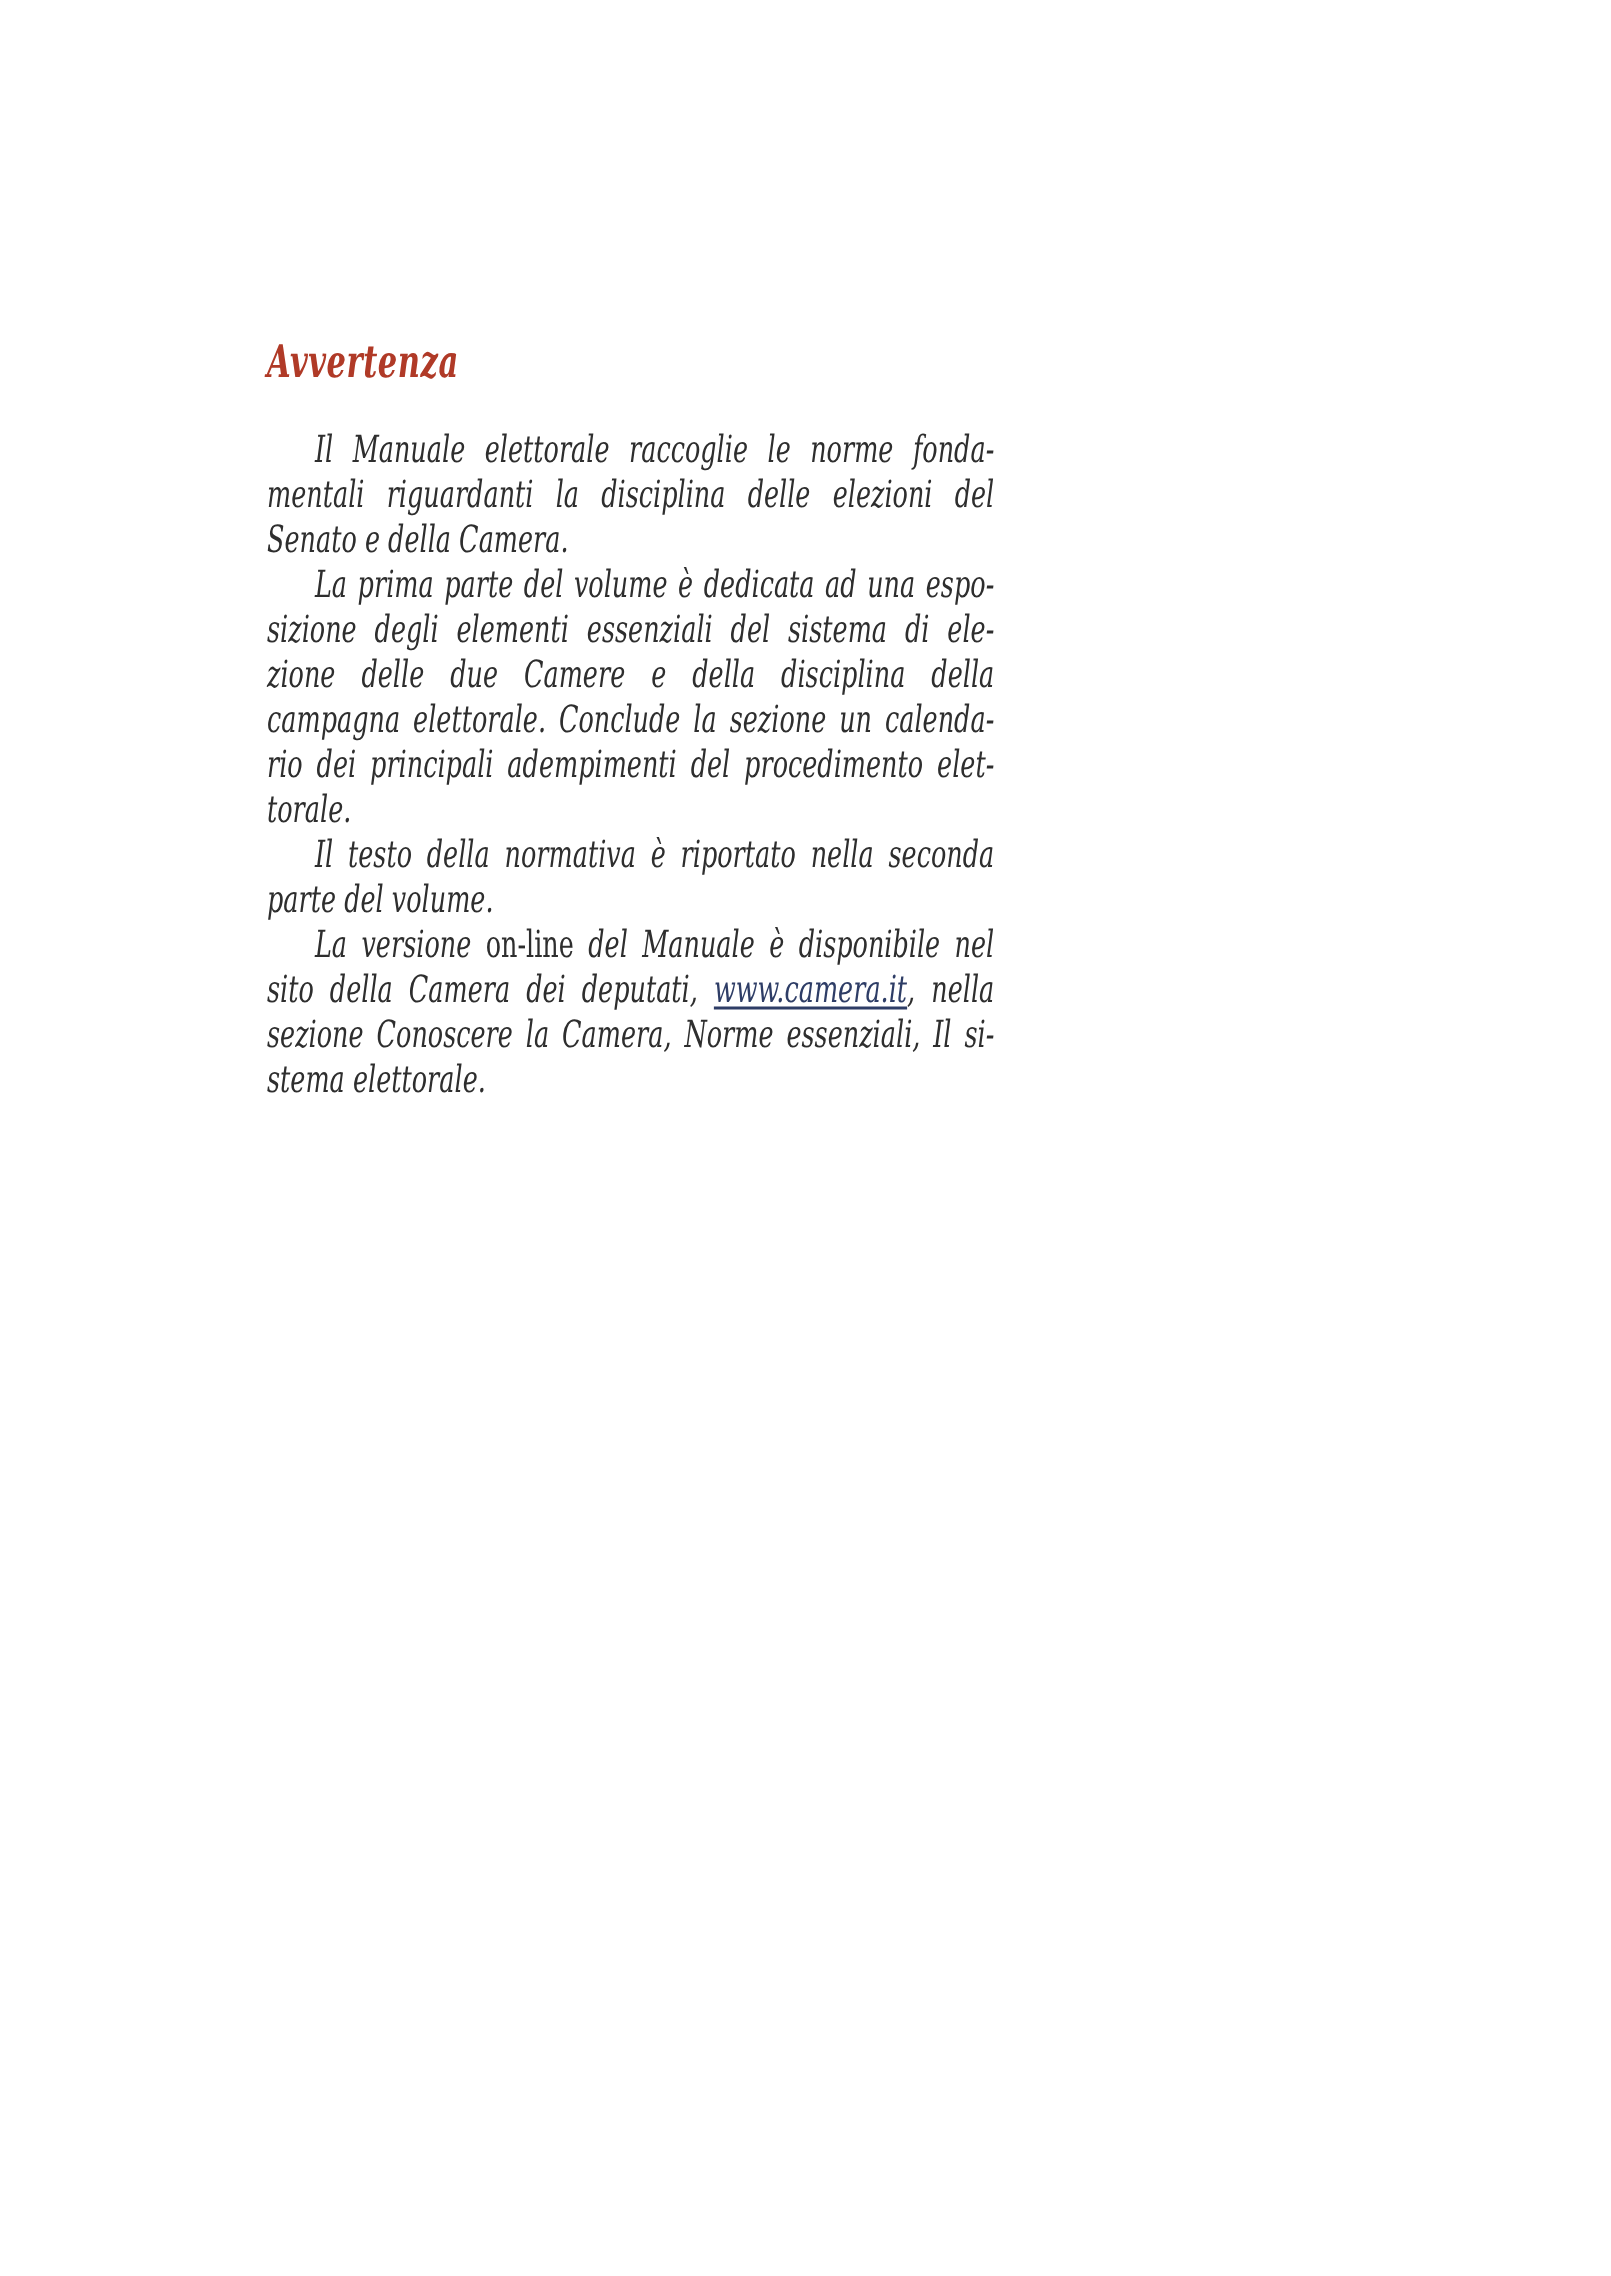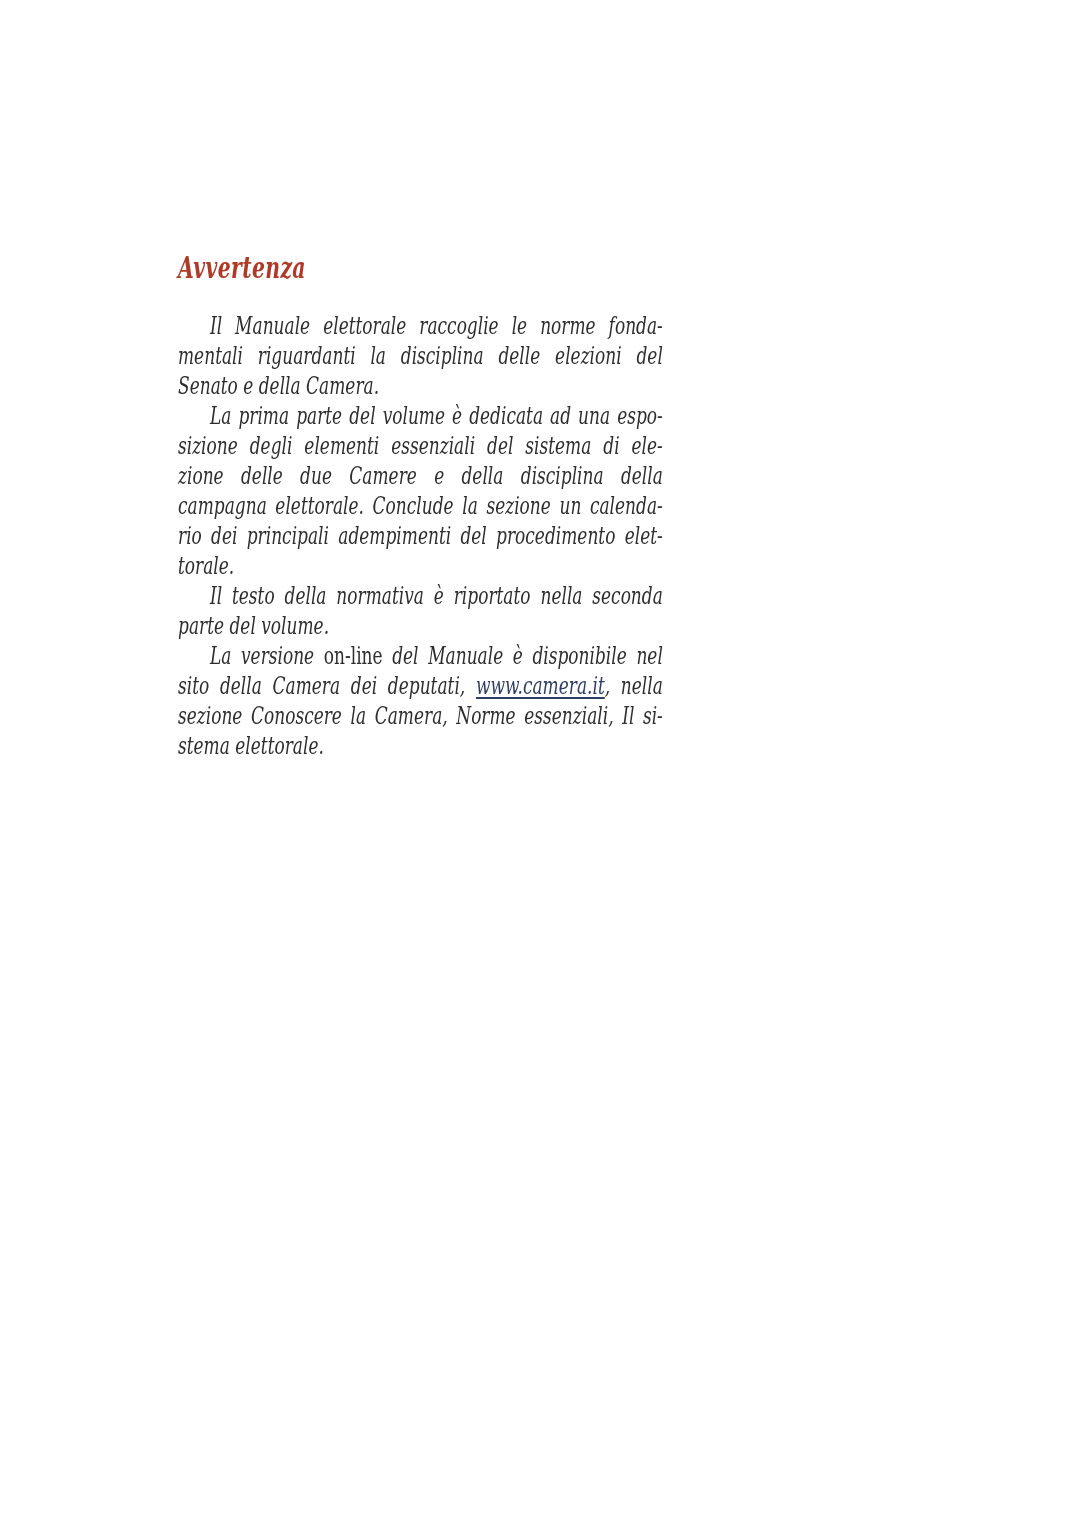--- a/index.html
+++ b/index.html
@@ -13,21 +13,20 @@
     width: 1074px;
     height: 1517px;
     background: var(--bg-color);
     position: relative;
     overflow: hidden;
     font-family: "DejaVu Serif", "Liberation Serif", serif;
   }
   .page {
     position: absolute;
     inset: 0;
-    margin-top: 26px;
   }
   
   .content {
     position: absolute;
     left: 178px;
     top: 226px;
     width: 713px;
     transform: scale(0.68, 1);
     transform-origin: 0 0;
   }

